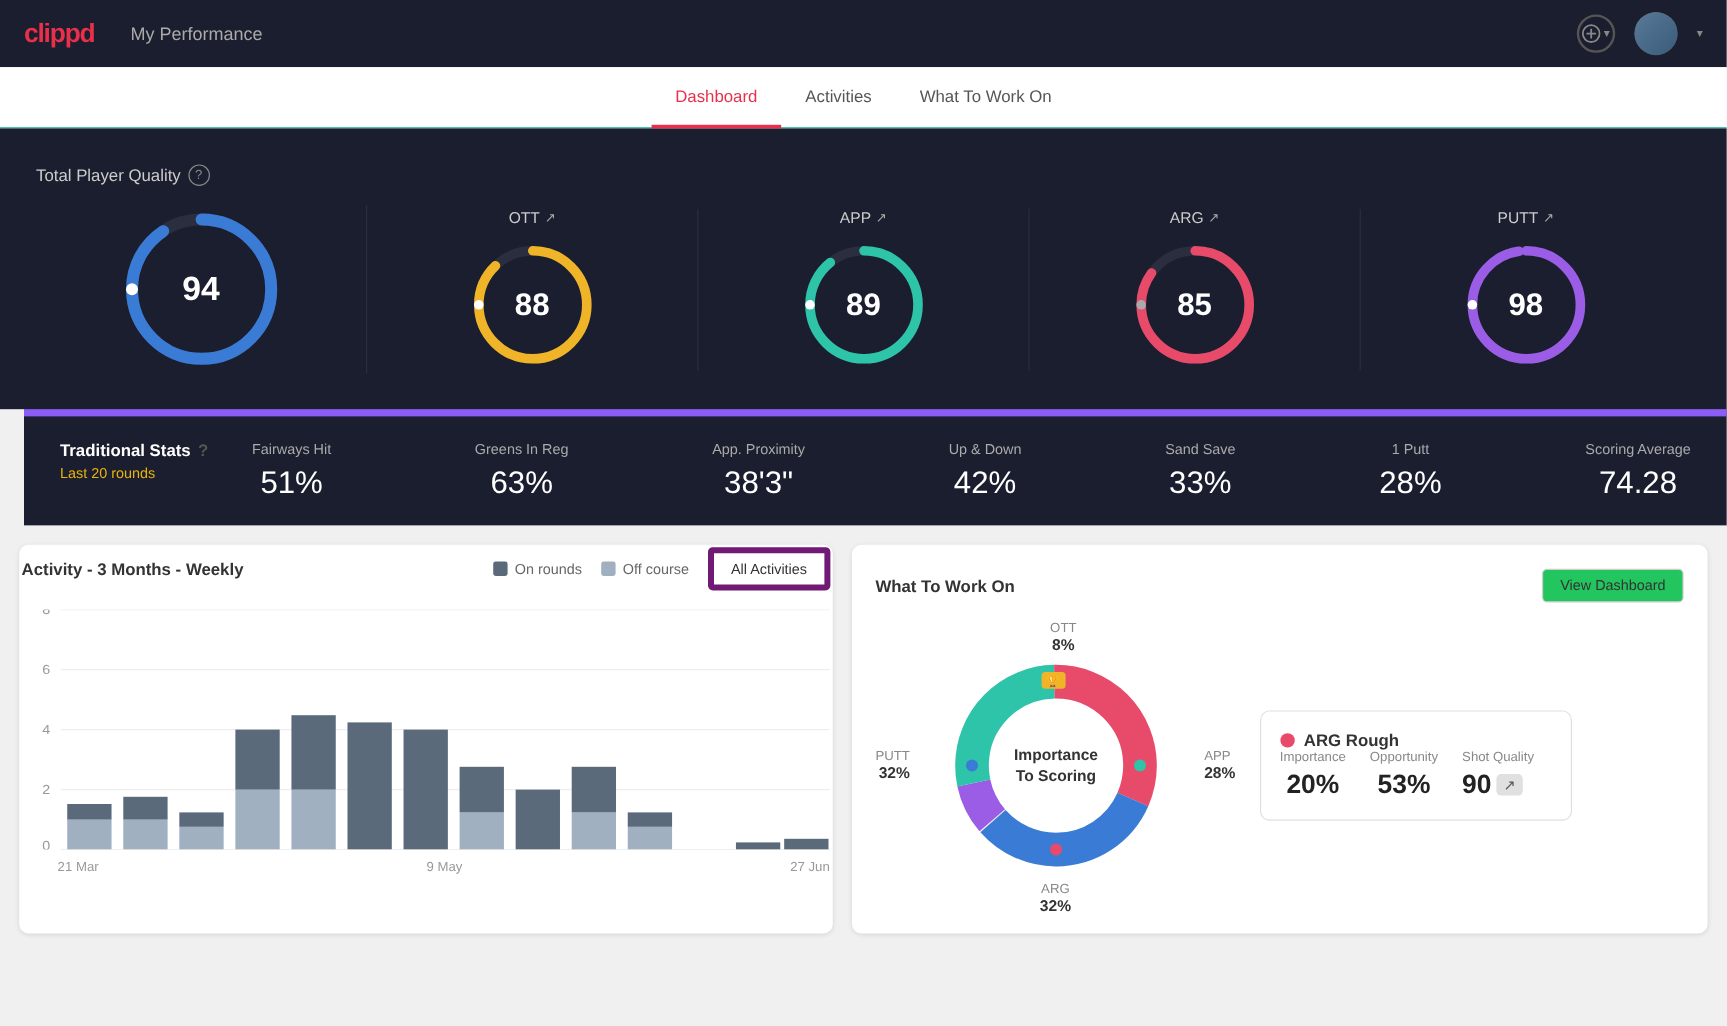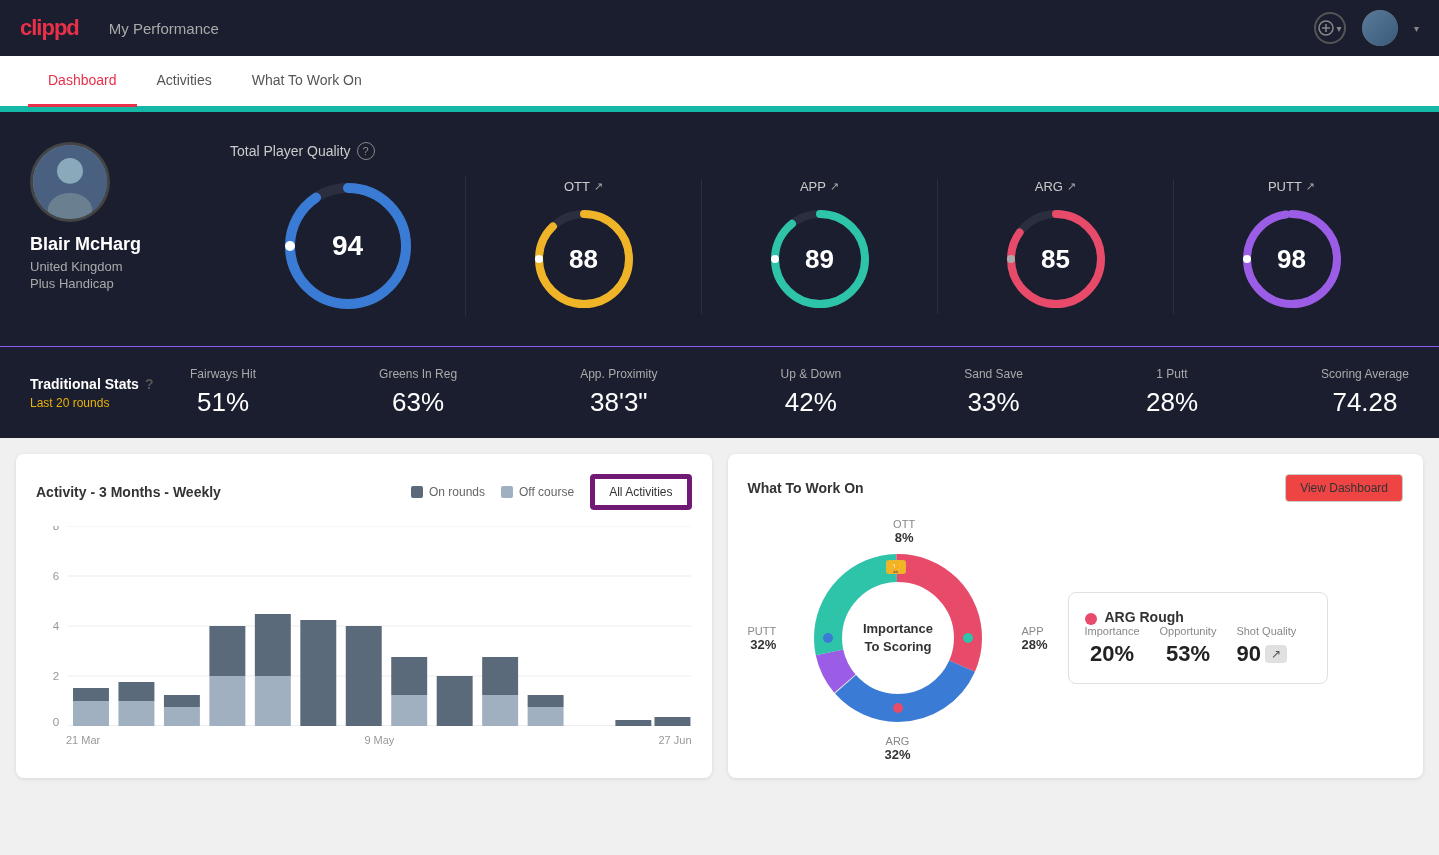--- a/index.html
+++ b/index.html
@@ -50,22 +50,23 @@
     .avatar-placeholder {
       width: 36px; height: 36px;
       border-radius: 50%;
       background: linear-gradient(135deg, #5a7a9a, #3a5a7a);
     }
 
     
     .tabs {
       background: #fff;
       display: flex;
-      border-bottom: 6px solid #14b8a6;
-      padding: 0 28px;
+      border-bottom: 1px solid #14b8a6;
+      padding: 0 12px;
+      justify-content: center;
     }
     .tab {
       padding: 16px 20px;
       font-size: 14px;
       color: #555;
       cursor: pointer;
       position: relative;
       border-bottom: 3px solid transparent;
       margin-bottom: -1px;
     }
@@ -183,25 +184,26 @@
     .gauge-main {
       width: 140px; height: 140px;
     }
     .gauge-main .gauge-value {
       font-size: 28px;
     }
 
     
     .stats-bar {
       background: #1a1e2e;
-      border-top: 1px solid #8b5cf6;
+      border-top: 6px solid #8b5cf6;
       padding: 20px 30px;
       display: flex;
-      align-items: center;
+      align-items: flex-start;
       gap: 0;
+      margin-left: 20px;
     }
     .stats-label {
       width: 160px;
     }
     .stats-label-title {
       font-size: 14px;
       font-weight: bold;
       color: #fff;
       display: flex;
       align-items: center;
@@ -237,21 +239,21 @@
       gap: 16px;
       padding: 16px;
       background: #f0f0f0;
     }
 
     
     .activity-card {
       flex: 1;
       background: #fff;
       border-radius: 8px;
-      padding: 20px;
+      padding: 2px;
       box-shadow: 0 1px 4px rgba(0,0,0,0.1);
     }
     .card-header {
       display: flex;
       align-items: center;
       justify-content: space-between;
       margin-bottom: 16px;
     }
     .card-title {
       font-size: 14px;
@@ -303,42 +305,42 @@
     
     .wtwo-card {
       flex: 1;
       background: #fff;
       border-radius: 8px;
       padding: 20px;
       box-shadow: 0 1px 4px rgba(0,0,0,0.1);
     }
     .view-dashboard-btn {
       border: 1px solid #ccc;
-      background: #ef4444;
+      background: #22c55e;
       padding: 6px 14px;
       font-size: 12px;
       cursor: pointer;
       border-radius: 4px;
       color: #333;
     }
     .wtwo-content {
       display: flex;
       align-items: center;
       gap: 20px;
     }
 
     .detail-card {
       border: 1px solid #e0e0e0;
       border-radius: 8px;
       padding: 16px;
       min-width: 260px;
     }
     .detail-title {
       display: flex;
-      align-items: flex-end;
+      align-items: center;
       gap: 8px;
       font-size: 14px;
       font-weight: 600;
       color: #333;
     }
     .detail-dot {
       width: 12px; height: 12px;
       border-radius: 50%;
     }
     .detail-metrics {
@@ -392,32 +394,20 @@
 
 <nav class="tabs">
   <div class="tab active">Dashboard</div>
   <div class="tab">Activities</div>
   <div class="tab">What To Work On</div>
 </nav>
 
 <section class="hero">
   <div class="hero-top">
 
-    <div class="player-info">
-      <div class="player-avatar">
-        <svg width="80" height="80" viewBox="0 0 80 80">
-          <circle cx="40" cy="40" r="40" fill="#4a6080"></circle>
-          <circle cx="40" cy="28" r="14" fill="#8aaabb"></circle>
-          <ellipse cx="40" cy="70" rx="24" ry="18" fill="#6a8090"></ellipse>
-        </svg>
-      </div>
-      <div class="player-name">Blair McHarg</div>
-      <div class="player-country">United Kingdom</div>
-      <div class="player-handicap">Plus Handicap</div>
-    </div>
 
     <div class="quality-section">
       <div class="quality-header">
         <span>Total Player Quality</span>
         <div class="help-icon">?</div>
       </div>
       <div class="gauges">
 
         <div class="gauge-item" style="border-right:1px solid #2a2e3e;">
           <div class="gauge-circle gauge-main">

